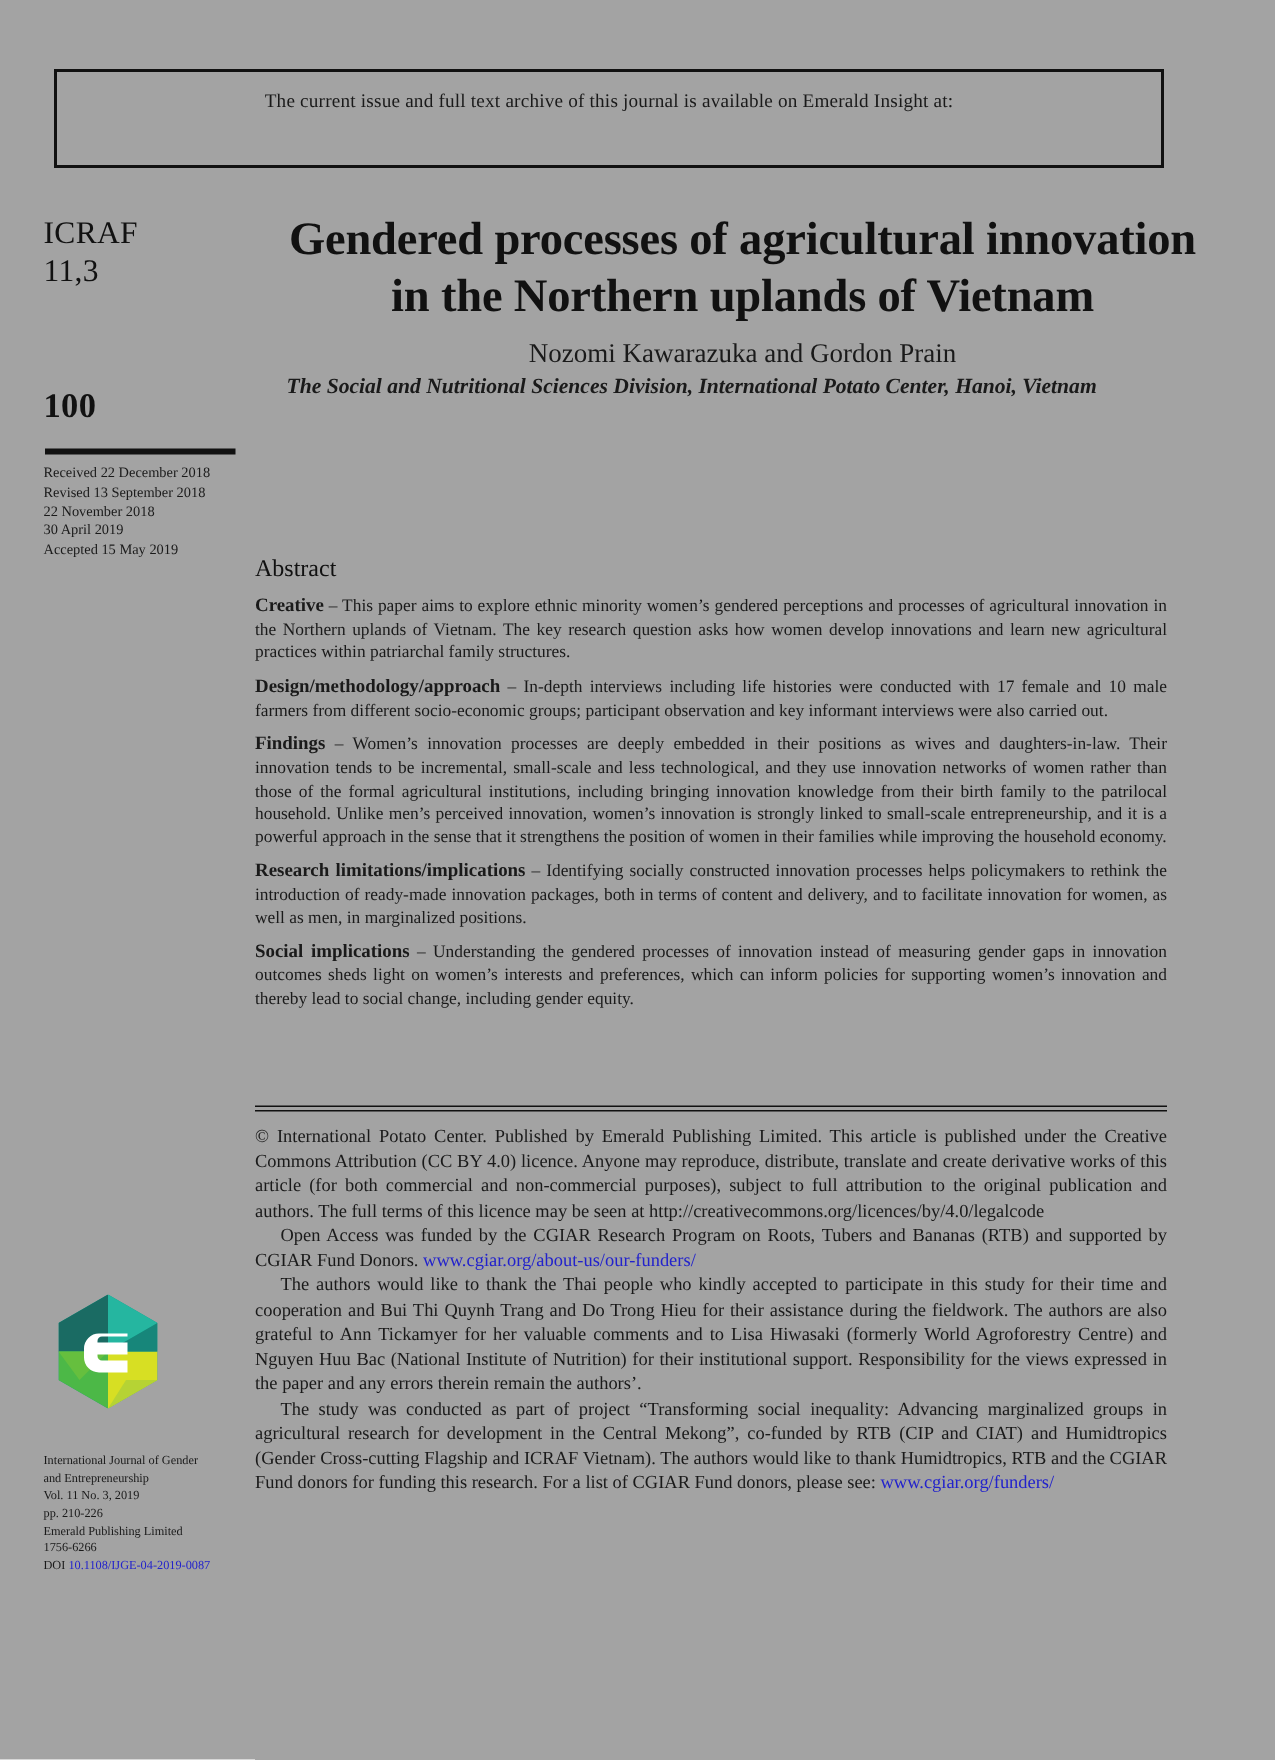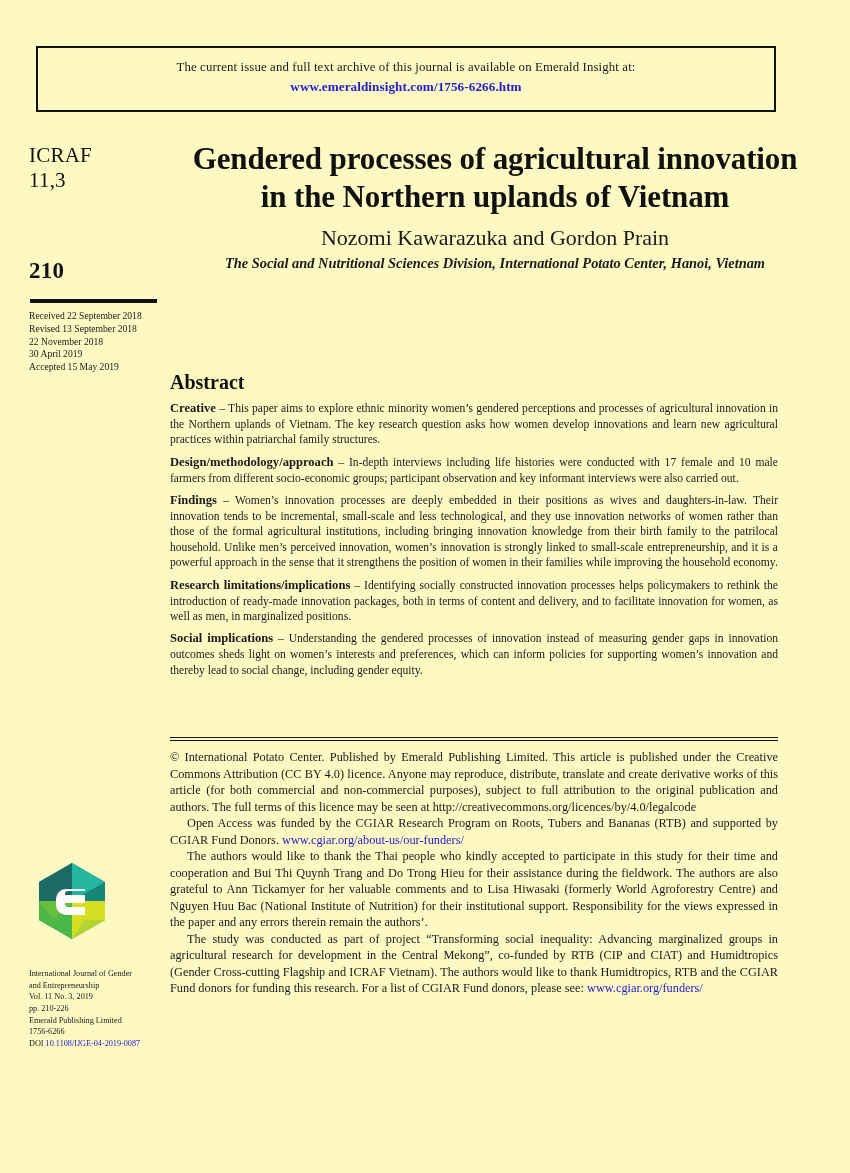--- a/index.html
+++ b/index.html
@@ -10,21 +10,21 @@
   }
   body {
     font-family: "Liberation Serif", "DejaVu Serif", serif;
     color: #1a1a1a;
   }
   #page {
     position: relative;
     width: 850px;
     height: 1173px;
     margin: 0 auto;
-    background: #fef9c3;
+    background: #a3a3a3;
     overflow: hidden;
   }
 
   
   .insight-box {
     position: absolute;
     left: 36px;
     top: 46px;
     width: 740px;
     height: 66px;
@@ -128,46 +128,46 @@
   .title {
     font-size: 31px;
     font-weight: bold;
     line-height: 1.22;
     text-align: center;
     color: #111111;
     letter-spacing: -0.004em;
     margin: 0;
   }
   .authors {
-    font-size: 22px;
+    font-size: 18px;
     text-align: center;
     color: #1a1a1a;
     margin-top: 9px;
     line-height: 1.2;
   }
   .affiliation {
     font-size: 14.4px;
     font-style: italic;
     font-weight: bold;
-    text-align: center;
+    text-align: left;
     color: #1a1a1a;
     line-height: 1.28;
     margin-top: 3px;
   }
 
   
   .abstract {
     position: absolute;
     left: 170px;
     top: 370px;
     width: 608px;
   }
   .abstract-heading {
-    font-size: 20px;
-    font-weight: bold;
+    font-size: 16px;
+    font-weight: normal;
     color: #111111;
     margin: 0 0 6px 0;
     line-height: 1.2;
   }
   .abs-para {
     font-size: 11.6px;
     line-height: 1.335;
     text-align: justify;
     color: #1a1a1a;
     margin: 0 0 6px 0;
@@ -209,34 +209,33 @@
   }
 </style>
 </head>
 <body>
 
 <div id="page">
 
   <div class="insight-box">
     <div class="insight-inner">
       <div class="insight-line1">The current issue and full text archive of this journal is available on Emerald Insight at:</div>
-      <div class="insight-line2">www.emeraldinsight.com/1756-6266.htm</div>
     </div>
   </div>
 
   <div class="margin-col">
     <div class="journal-code">ICRAF</div>
     <div class="journal-code">11,3</div>
   </div>
 
-  <div class="folio">210</div>
+  <div class="folio">100</div>
   <div class="folio-rule"></div>
 
   <div class="dates">
-    <div>Received 22 September 2018</div>
+    <div>Received 22 December 2018</div>
     <div>Revised 13 September 2018</div>
     <div>22 November 2018</div>
     <div>30 April 2019</div>
     <div>Accepted 15 May 2019</div>
   </div>
 
   <div class="main-col">
     <h1 class="title">Gendered processes of agricultural innovation in the Northern uplands of Vietnam</h1>
     <div class="authors">Nozomi Kawarazuka and Gordon Prain</div>
     <div class="affiliation">The Social and Nutritional Sciences Division, International Potato Center, Hanoi, Vietnam</div>

